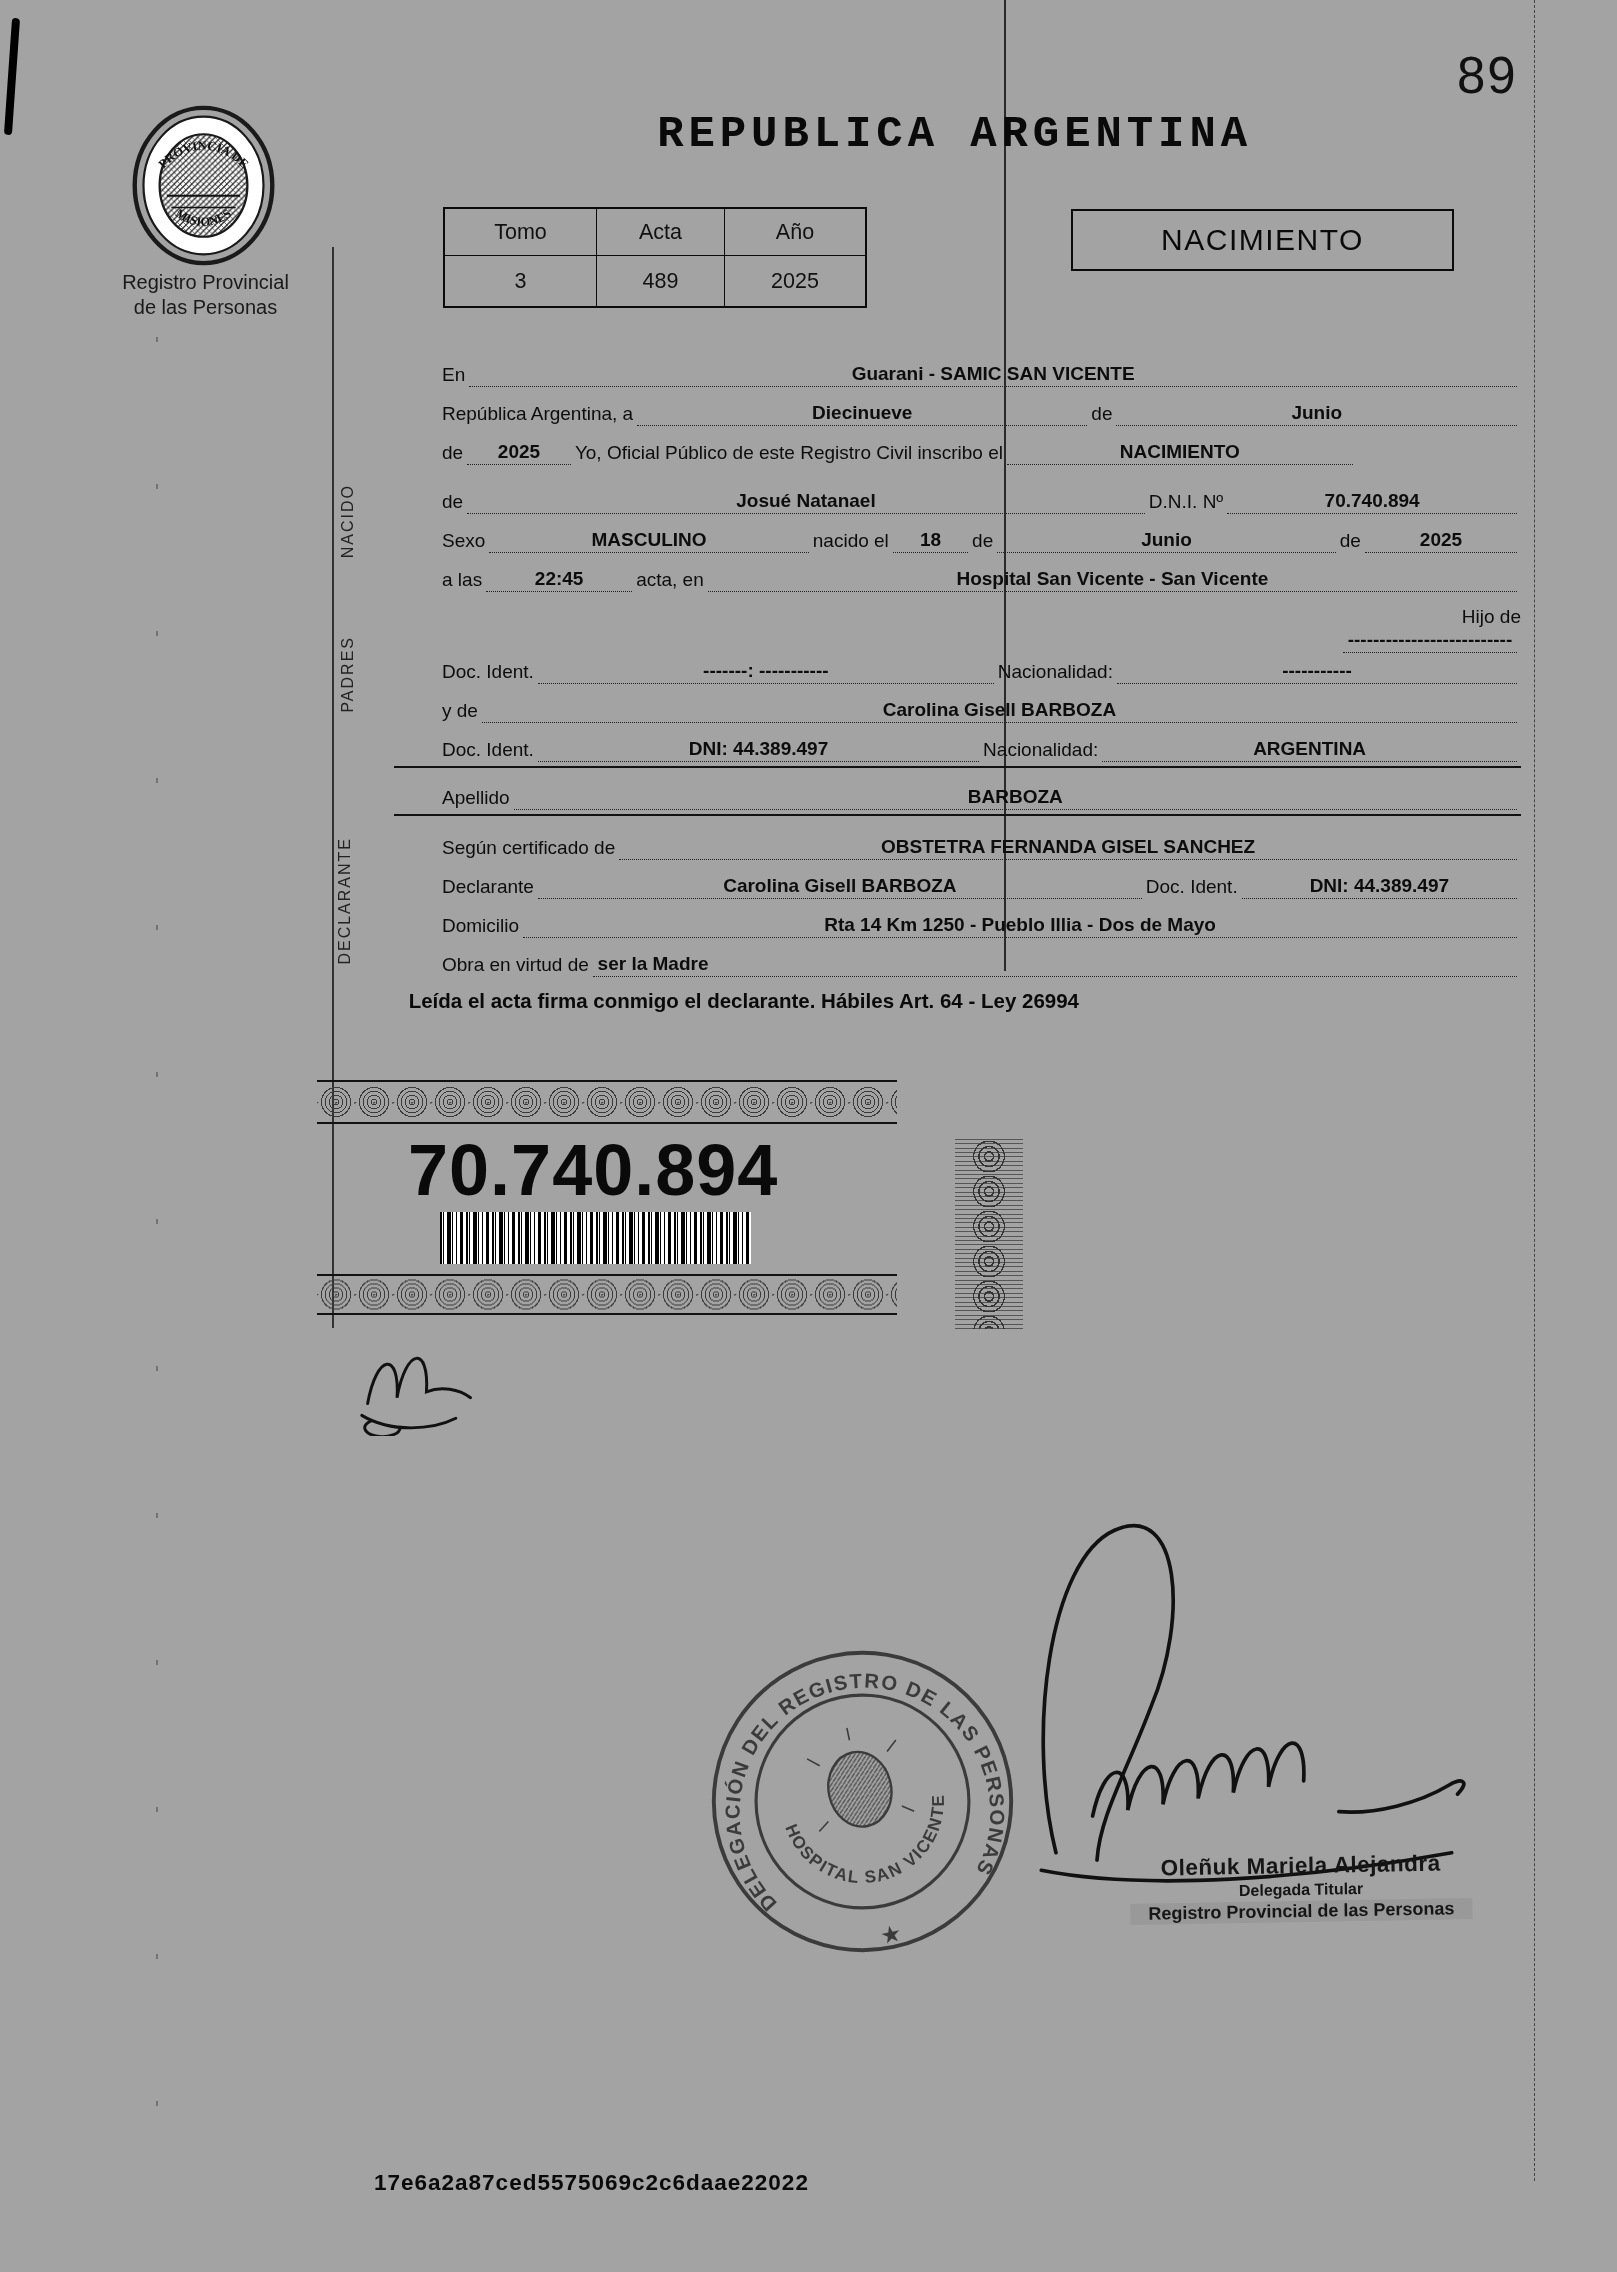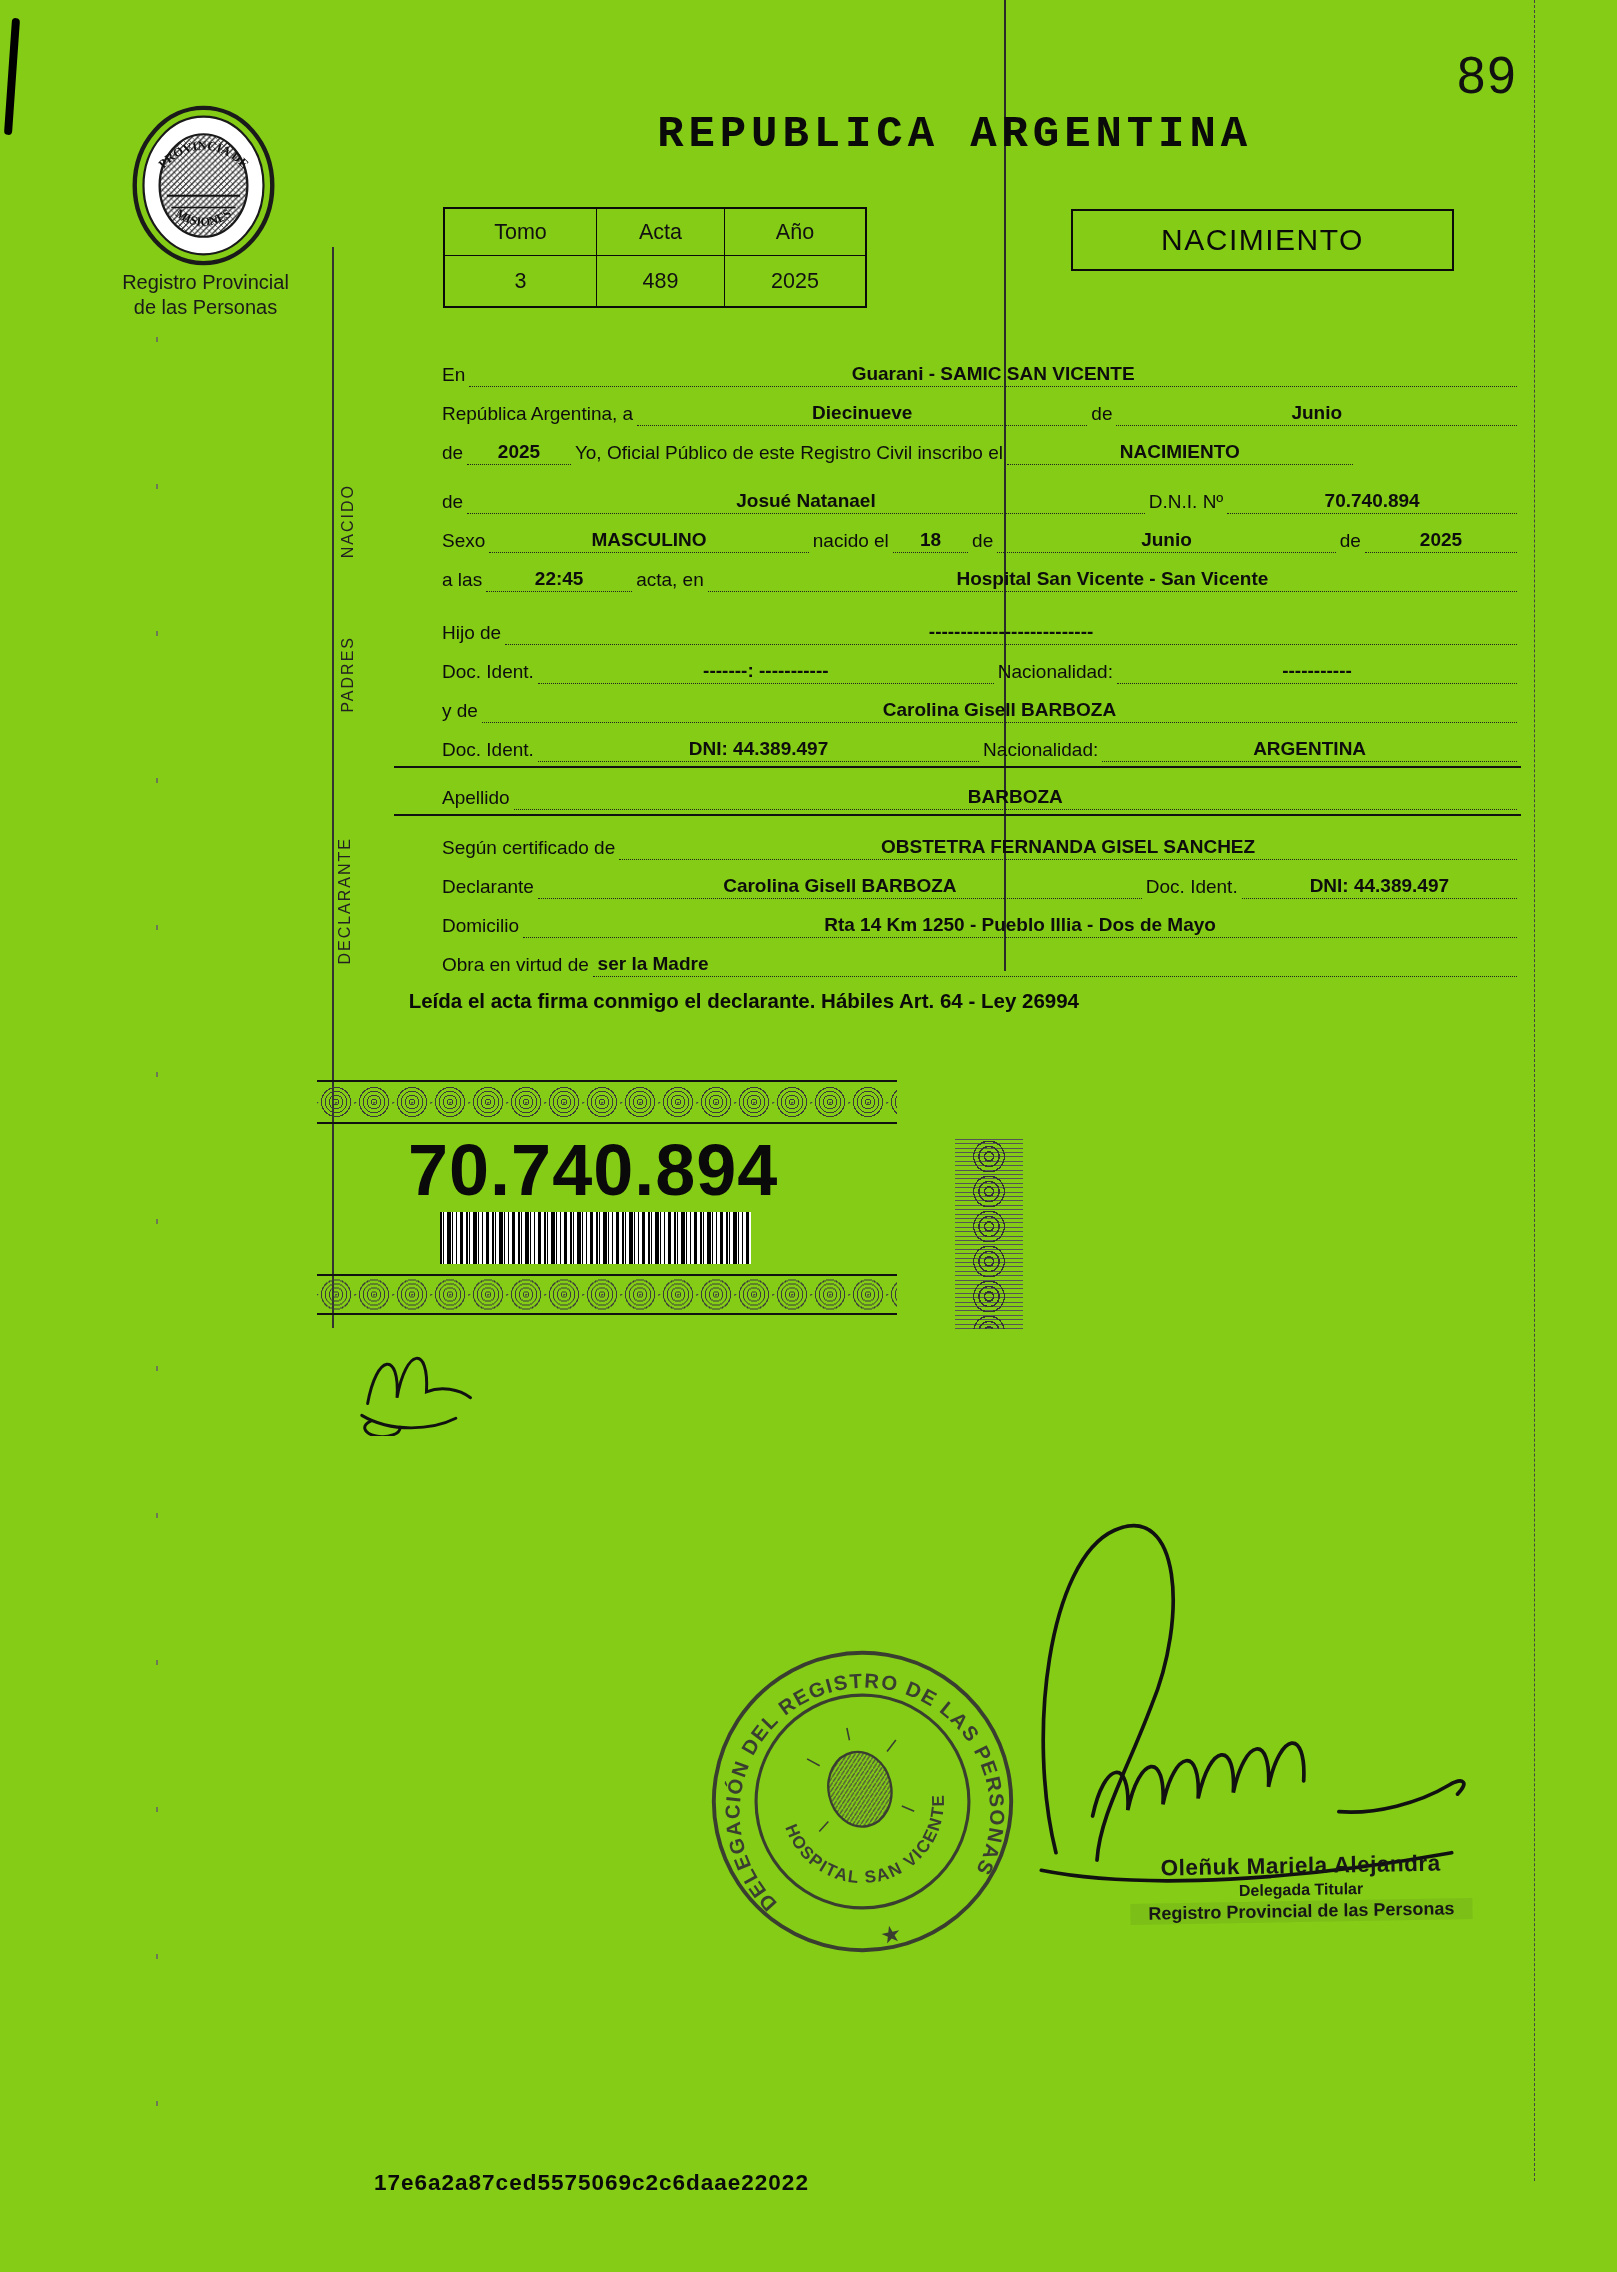--- a/index.html
+++ b/index.html
@@ -1,16 +1,16 @@
 <!DOCTYPE html>
 <html style="font-size:7.8px"><head>
 <meta charset="utf-8">
 <style>
   html,body{margin:0;padding:0;background:#e8e8e8;}
-  .page{position:relative;width:1617px;height:2273px;background:#84cc16;overflow:hidden;
+  .page{position:relative;width:1617px;height:2273px;background:#a3a3a3;overflow:hidden;
         font-family:"Liberation Sans",sans-serif;color:#111;}
 
   
   .corner-mark{position:absolute;left:7.8px;top:17.6px;width:7.8px;height:117px;background:#000;
                border-radius:3.9px;transform:rotate(4deg);}
   .vline-center{position:absolute;left:1004px;top:0;width:1.5px;height:971px;background:#2a2a2a;}
   .vline-right{position:absolute;left:1534px;top:0;height:2181px;width:0;border-left:1.5px dashed #444;}
   .vline-form{position:absolute;left:332px;top:247px;width:1.5px;height:1081px;background:#333;}
   .tick-column{position:absolute;left:156px;top:337px;width:2px;height:1770px;opacity:.8;
                background:repeating-linear-gradient(180deg,#666 0 4.9px,transparent 4.9px 147px);}
@@ -44,21 +44,21 @@
   .vlabel-declarante{left:336px;top:837px;}
 
   
   .form{position:absolute;left:394px;top:348px;width:1127px;}
   .fline{display:flex;align-items:flex-end;height:39px;font-size:19px;color:#0d0d0d;margin-left:48px;}
   .lbl{white-space:nowrap;padding-bottom:1px;}
   .fill{border-bottom:1.5px dotted #222;text-align:center;font-weight:700;white-space:nowrap;
         margin:0 3.9px;padding:0 4.9px 1px 4.9px;min-width:19.6px;}
   .fill.left{text-align:left;}
   .fl1{flex-grow:1;}.fl05{flex-grow:.5;}.fl035{flex-grow:.35;}.fl018{flex-grow:.18;}.fl012{flex-grow:.12;}.fl008{flex-grow:.08;}
-  .mt20{margin-top:9.8px;}.mt30{margin-top:14.7px;}.mt10{margin-top:4.9px;}
+  .mt20{margin-top:9.8px;}.mt30{margin-top:14.7px;flex-direction:column;}.mt10{margin-top:4.9px;}
   .sep{border-top:2px solid #111;margin:3.4px 0;}
   .leida{margin-top:12.7px;padding-left:14.7px;font-size:20.5px;font-weight:700;color:#0a0a0a;}
 
   
   .guilloche{position:absolute;border-top:2px solid #111;border-bottom:2px solid #111;background-repeat:repeat-x;
     background-image:
       radial-gradient(circle,rgba(255,255,255,0) 0 2.4px,#3a3a3a 2.4px 3.4px,rgba(255,255,255,0) 3.4px 6.4px,#3a3a3a 6.4px 7.3px,rgba(255,255,255,0) 7.3px 10.3px,#3a3a3a 10.3px 11.2px,rgba(255,255,255,0) 11.2px 14px,#3a3a3a 14px 15px,rgba(255,255,255,0) 15px),
       radial-gradient(circle,#444 0 1px,rgba(255,255,255,0) 1px);
     background-size:38px 38px,19px 19px;background-position:0 50%,9.3px 50%;}
   .guilloche-1{left:317px;top:1080px;width:580px;height:40px;}

